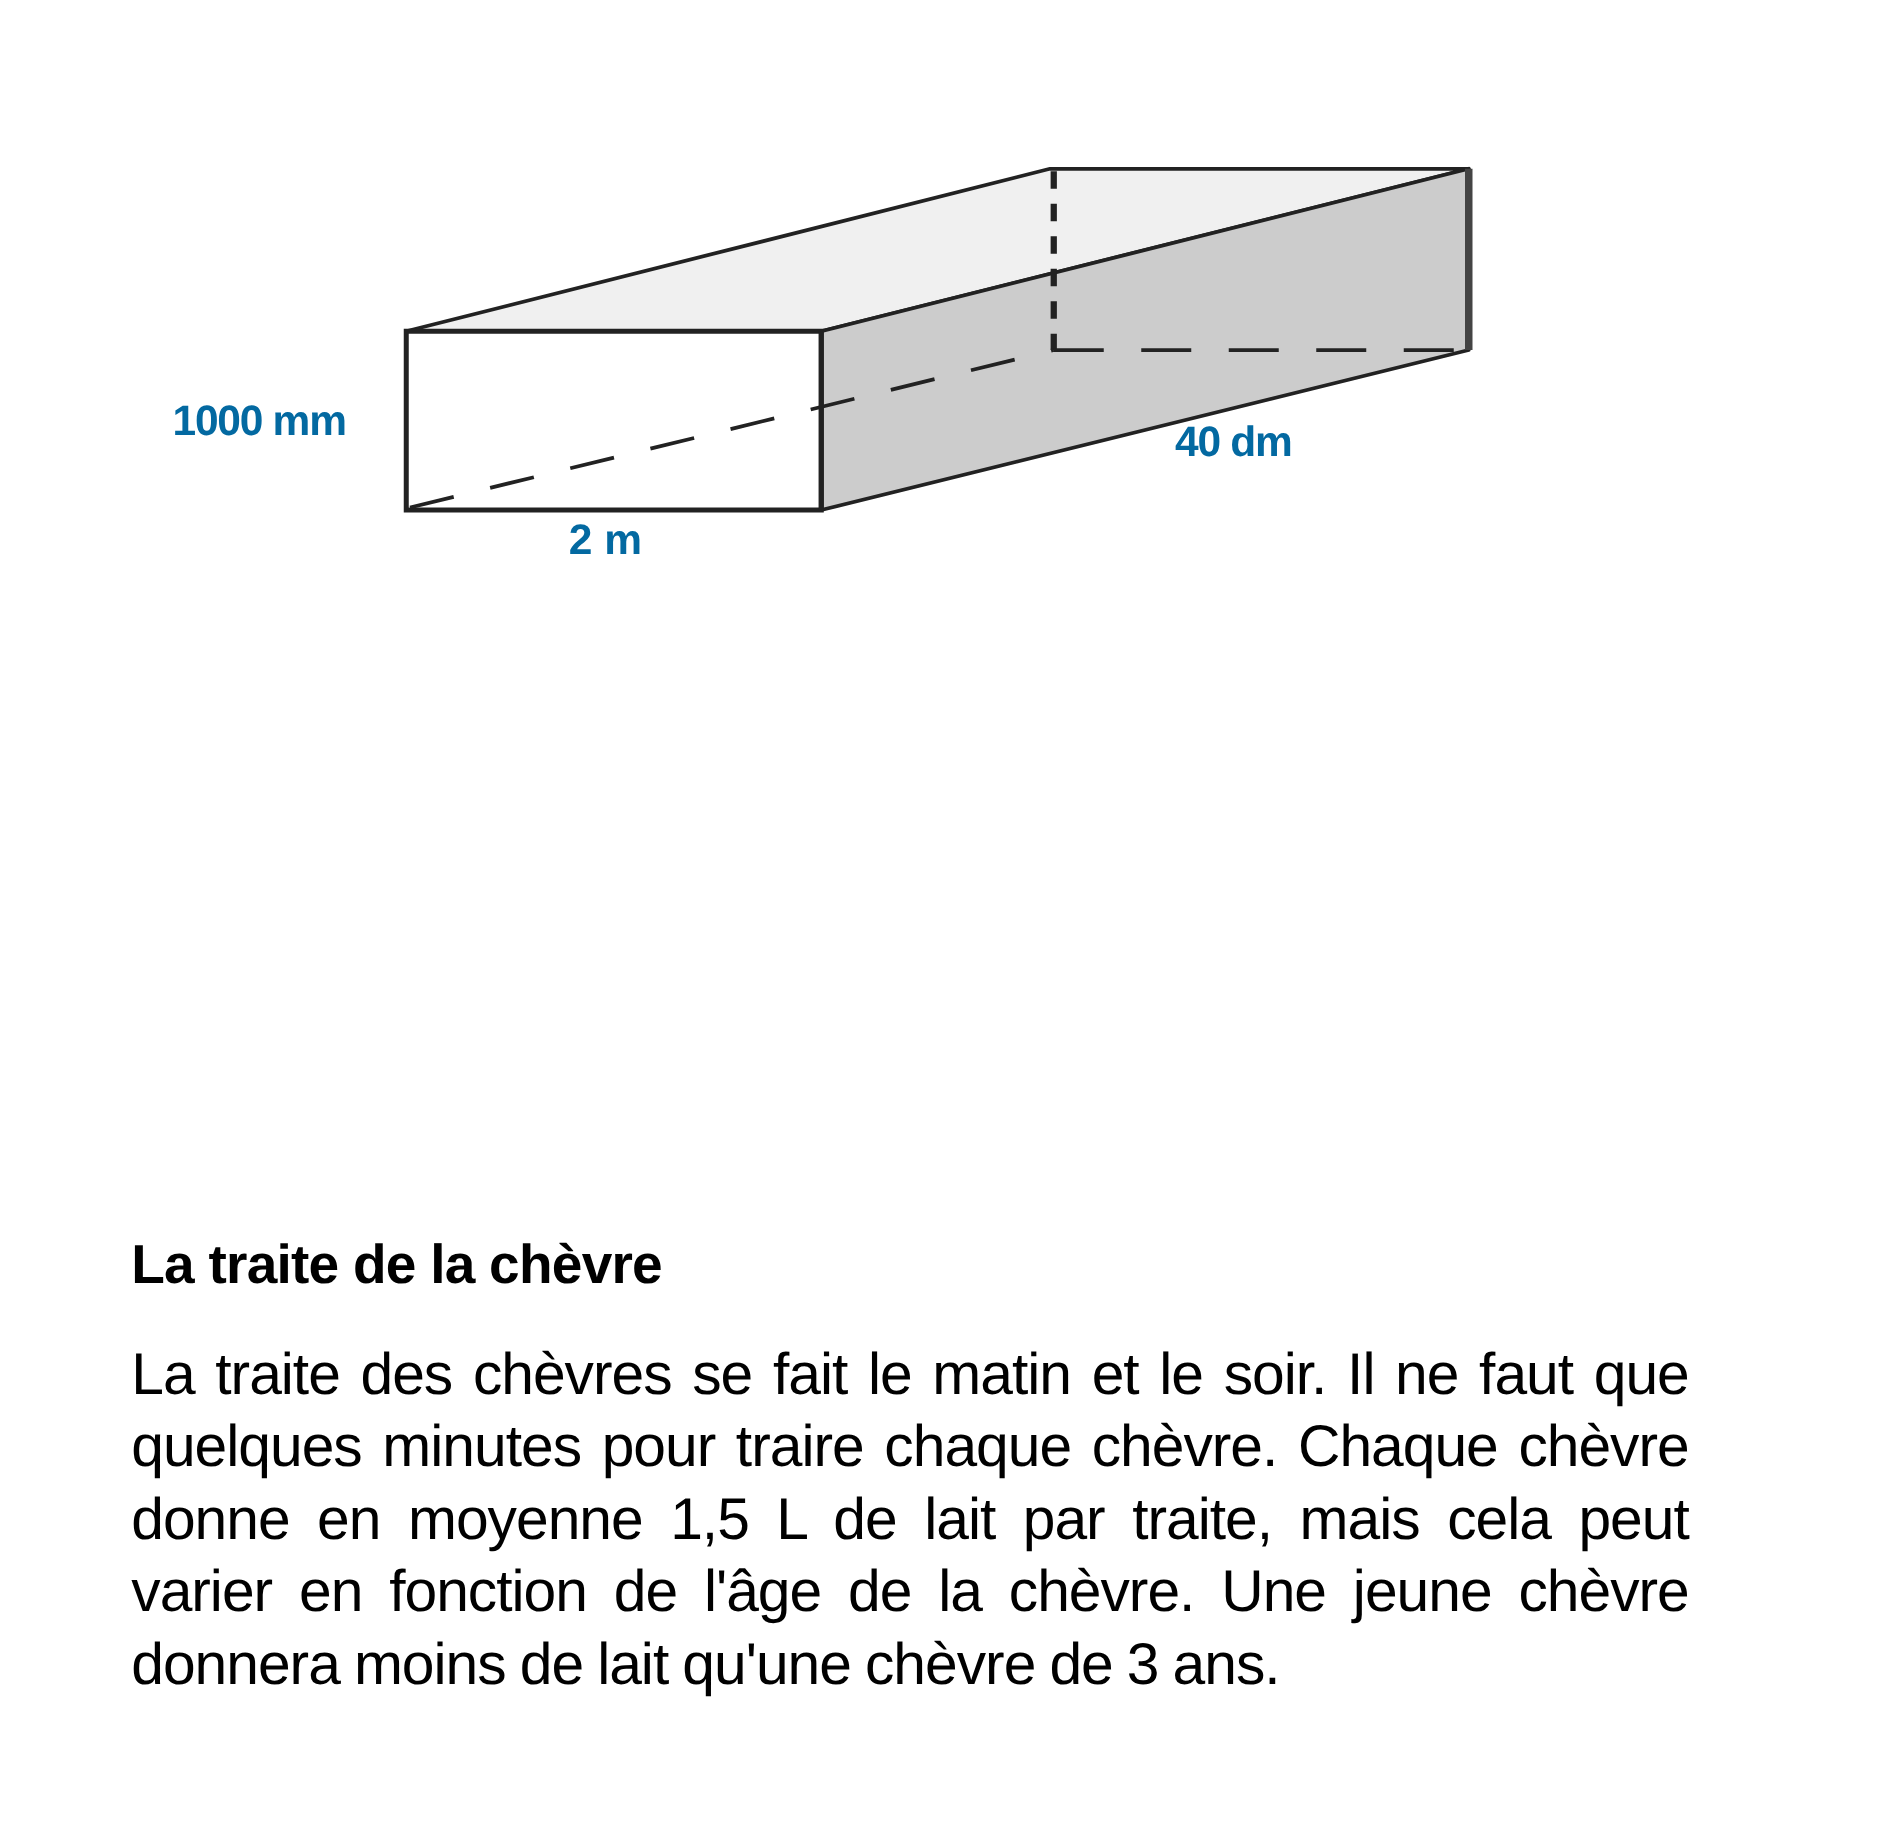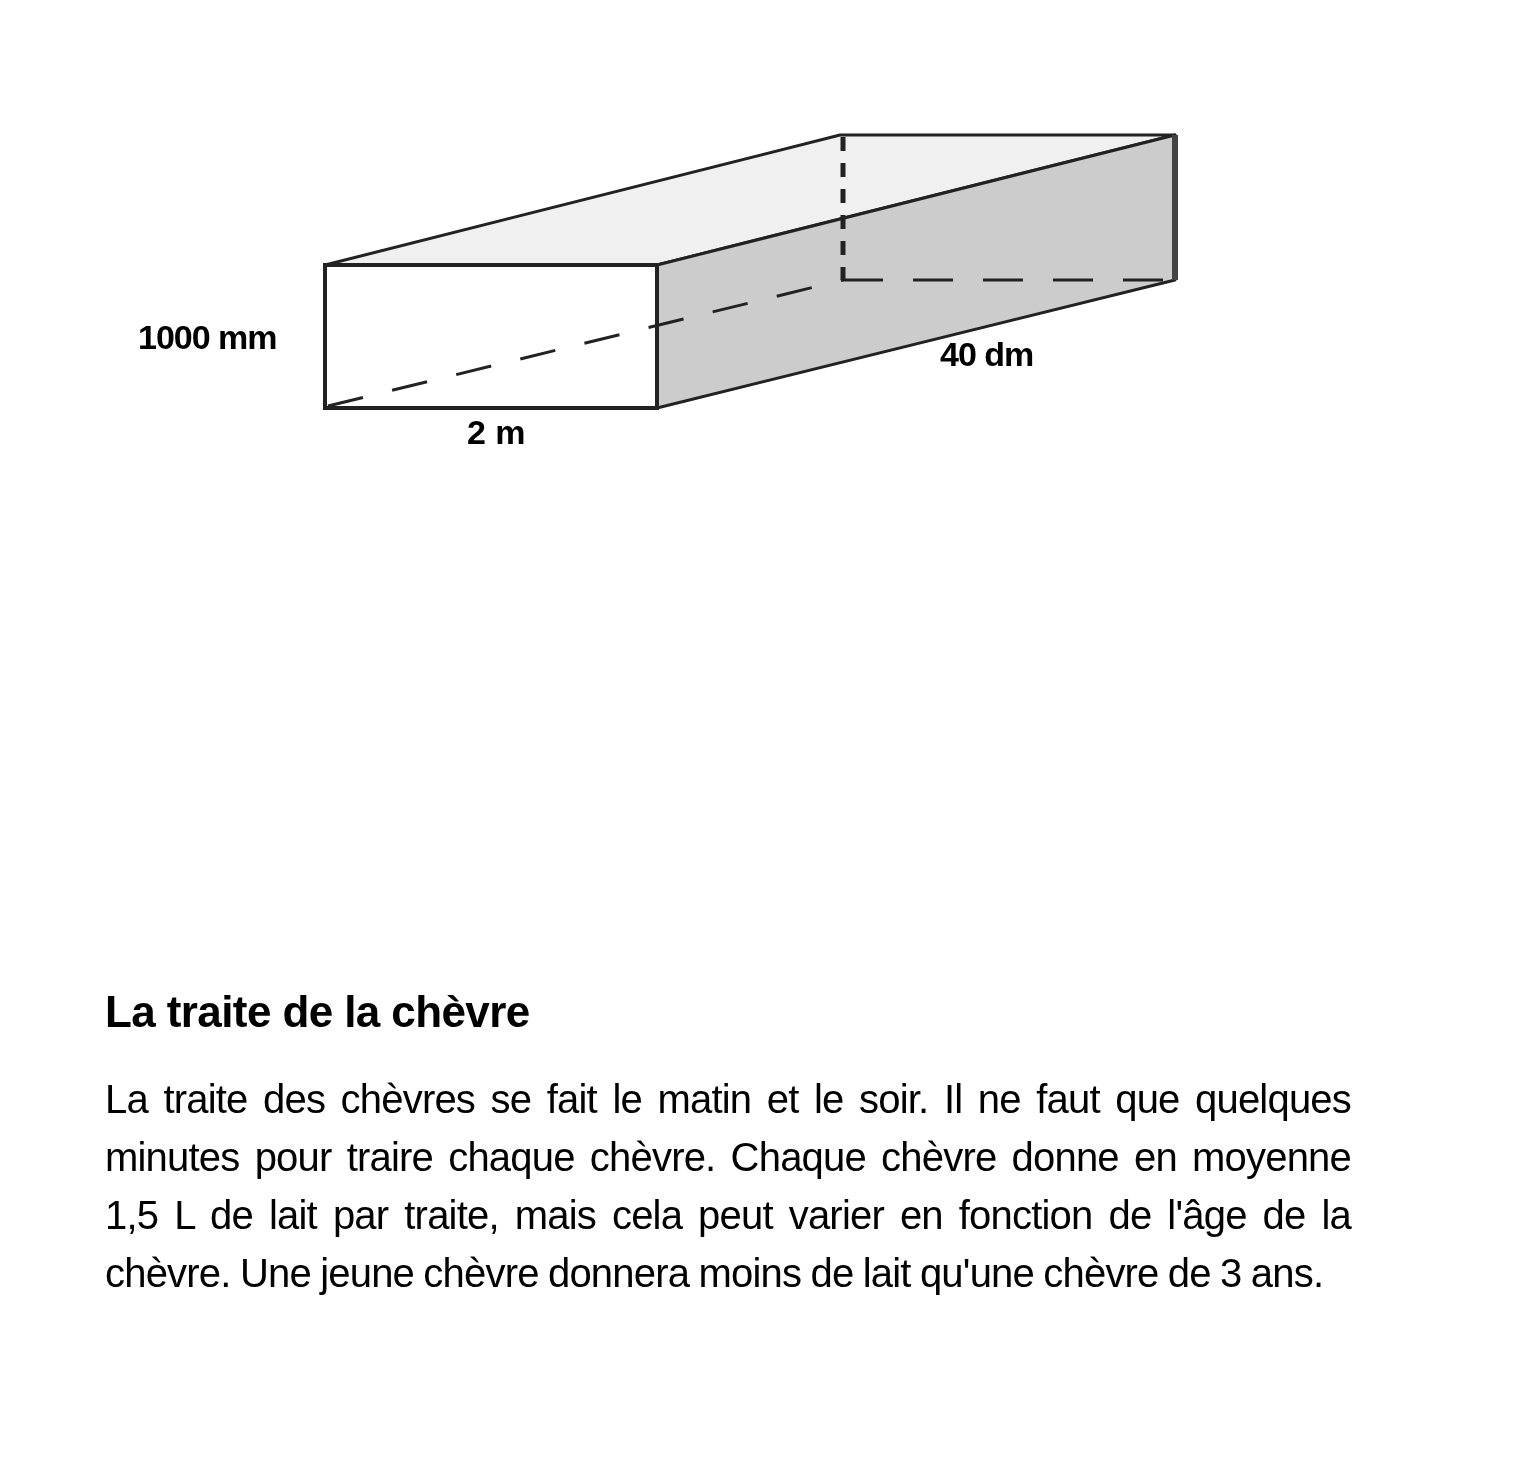--- a/index.html
+++ b/index.html
@@ -20,46 +20,46 @@
       left: 0;
       top: 0;
       width: 1518px;
       height: 480px;
     }
     .dim-label {
       position: absolute;
       font-family: "Liberation Sans", sans-serif;
       font-weight: bold;
       font-size: 34px;
-      color: #000000;
+      color: #0369a1;
       line-height: 1;
       white-space: nowrap;
     }
     #label-height { left: 138px; top: 320px; letter-spacing: -1px; }
-    #label-width  { left: 455px; top: 415px; margin-left: 12px; }
+    #label-width  { left: 455px; top: 415px; }
     #label-length { left: 940px; top: 337px; letter-spacing: -1px; }
 
     #section-title {
       position: absolute;
       left: 105px;
       top: 986px;
       font-family: "Liberation Sans", sans-serif;
       font-weight: bold;
       font-size: 44px;
       line-height: 1.2;
       margin: 0;
       letter-spacing: -0.6px;
     }
     #section-body {
       position: absolute;
       left: 105px;
       top: 1070px;
       width: 1246px;
       font-family: "Liberation Sans", sans-serif;
-      font-size: 40px;
+      font-size: 47px;
       line-height: 58px;
       text-align: justify;
       margin: 0;
       letter-spacing: -0.8px;
       word-spacing: -1px;
     }
   </style>
 </head>
 <body>
 

